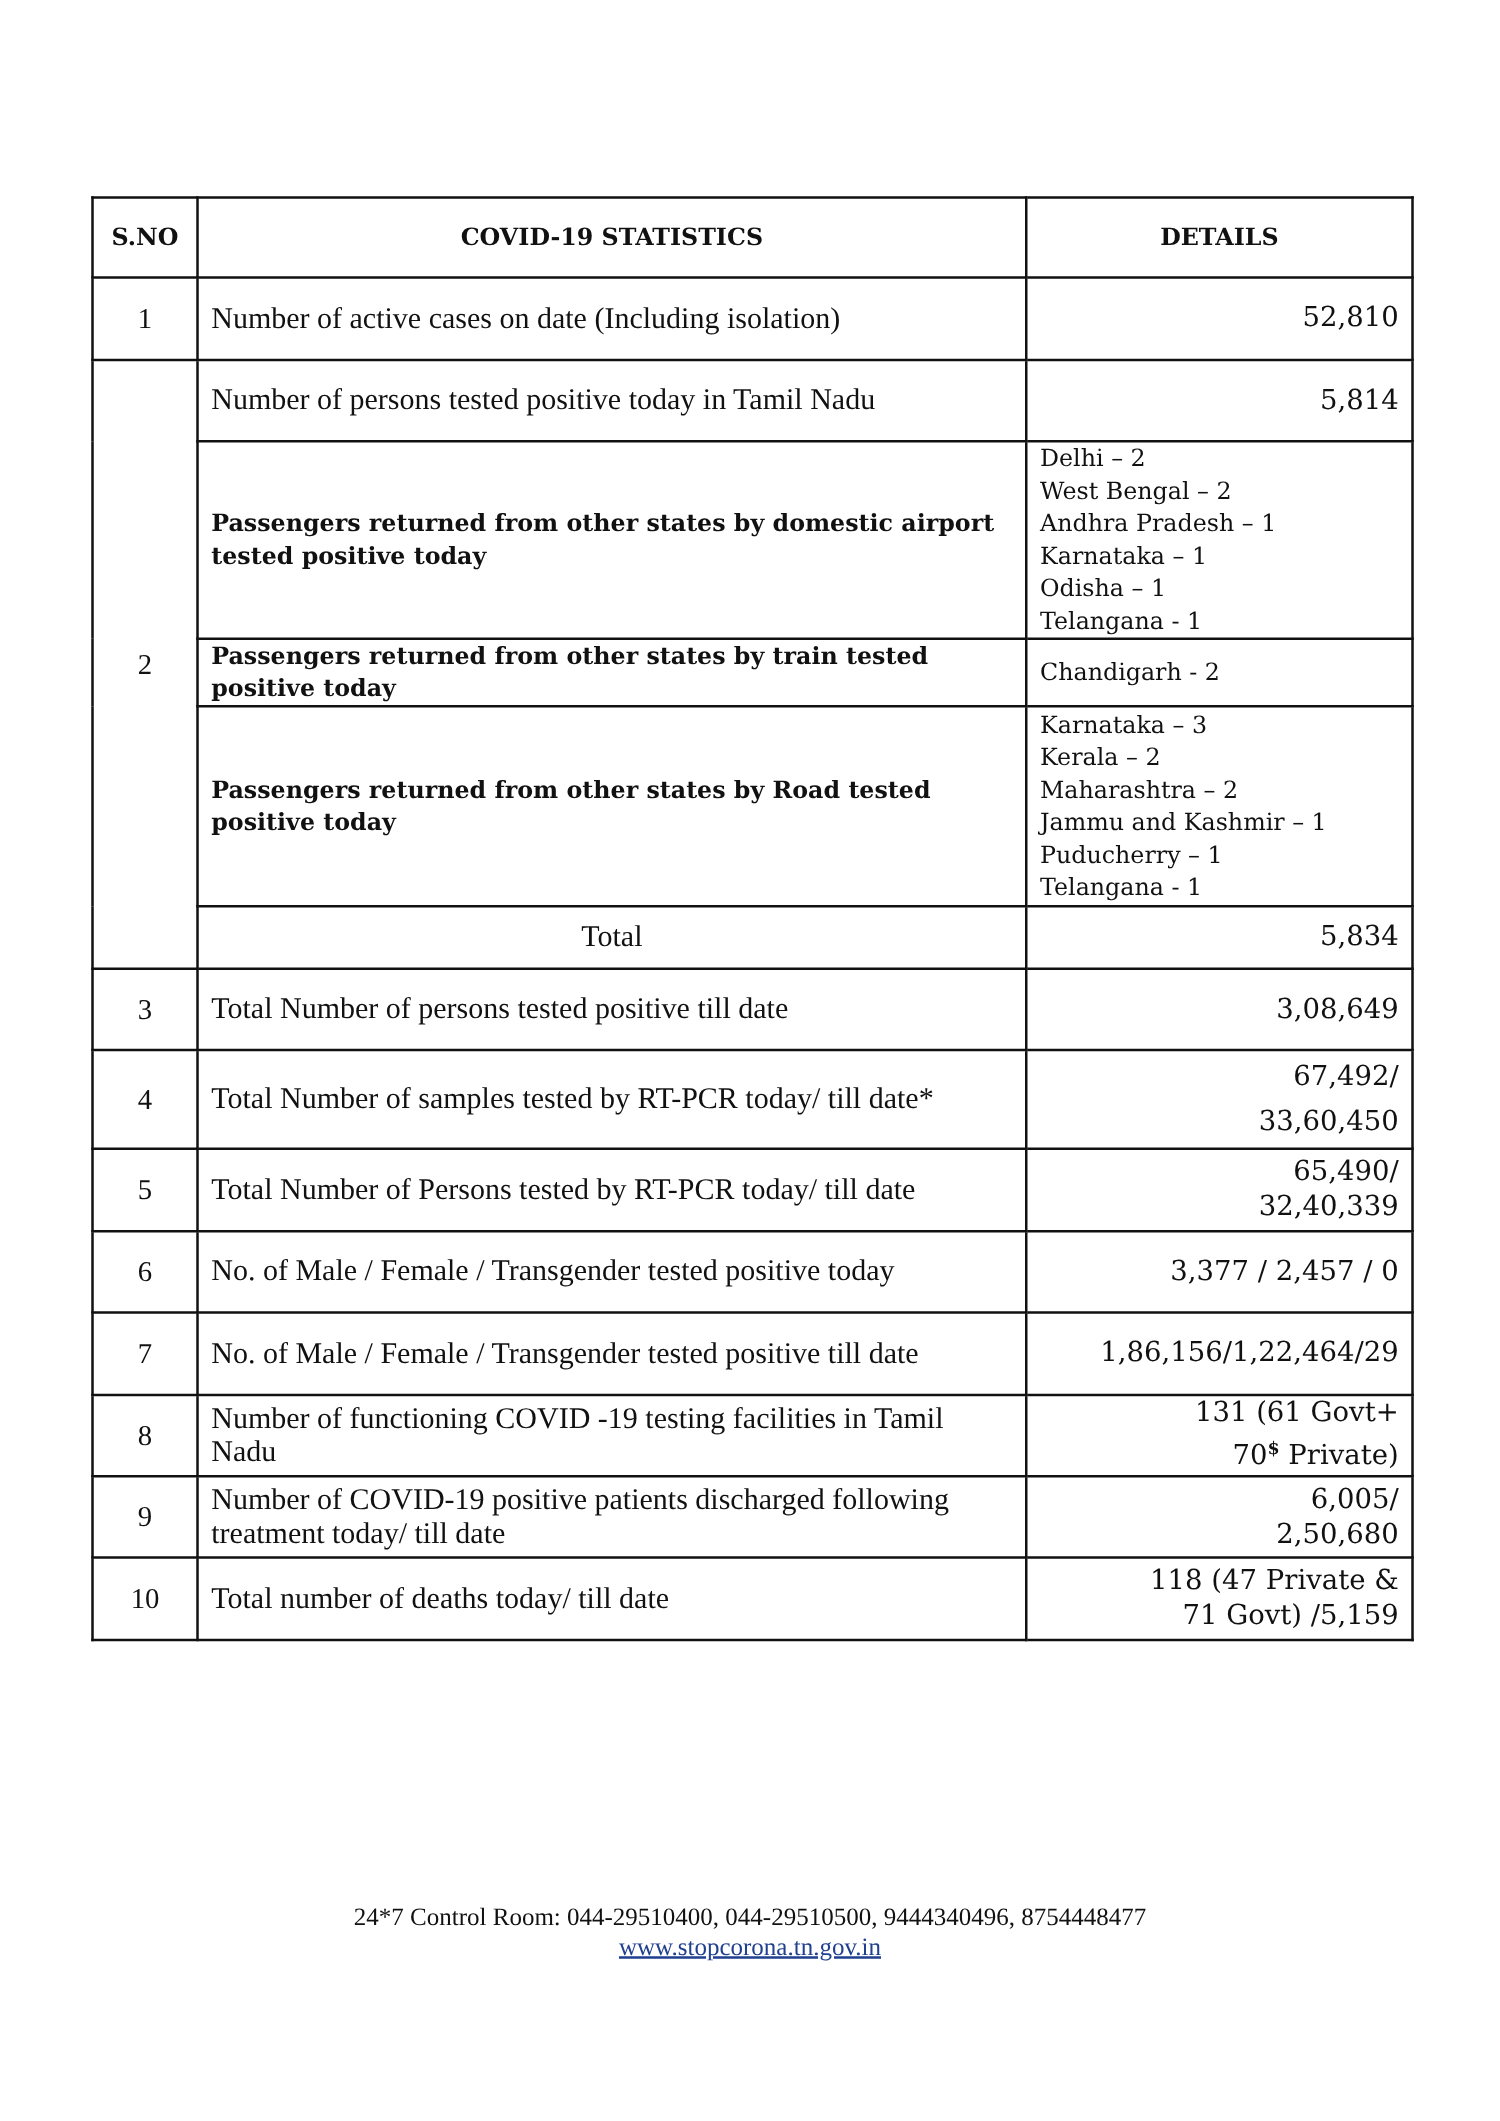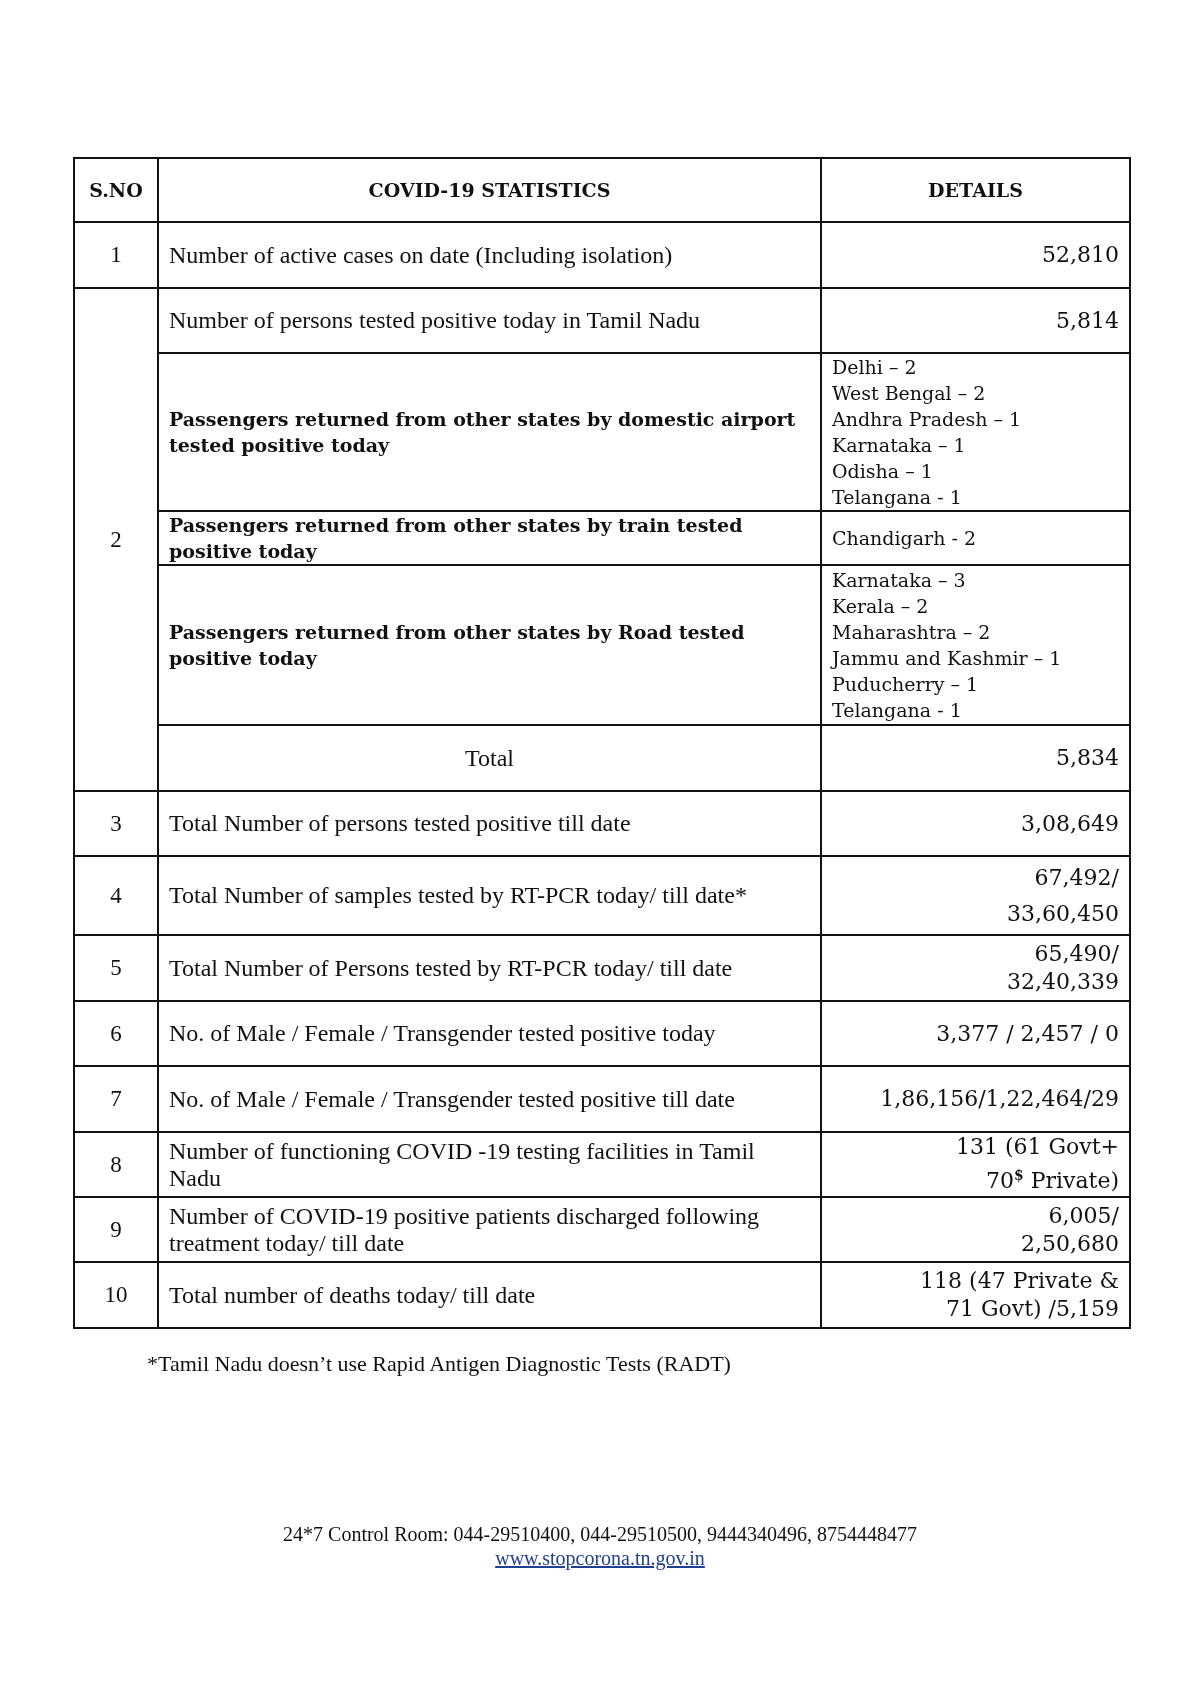--- a/index.html
+++ b/index.html
@@ -78,21 +78,21 @@
     <td class="label bold">Passengers returned from other states by Road tested positive today</td>
     <td class="val list">
       <span class="line">Karnataka – 3</span>
       <span class="line">Kerala – 2</span>
       <span class="line">Maharashtra – 2</span>
       <span class="line">Jammu and Kashmir – 1</span>
       <span class="line">Puducherry – 1</span>
       <span class="line">Telangana - 1</span>
     </td>
   </tr>
-  <tr style="height:66px">
+  <tr style="height:50px">
     <td class="label center">Total</td>
     <td class="val">5,834</td>
   </tr>
 
   <tr style="height:65px">
     <td class="sno">3</td>
     <td class="label">Total Number of persons tested positive till date</td>
     <td class="val">3,08,649</td>
   </tr>
 
@@ -149,19 +149,18 @@
     <td class="label">Total number of deaths today/ till date</td>
     <td class="val">
       <span class="line">118 (47 Private &amp;</span>
       <span class="line">71 Govt) /5,159</span>
     </td>
   </tr>
 </tbody>
   </table>
 
 <div class="notes">
-  <p class="note1">*Tamil Nadu doesn’t use Rapid Antigen Diagnostic Tests (RADT)</p>
 </div>
 
 <div class="footer">
   <div>24*7 Control Room: 044-29510400, 044-29510500, 9444340496, 8754448477</div>
   <div><a>www.stopcorona.tn.gov.in</a></div>
 </div>
 
 </body></html>

